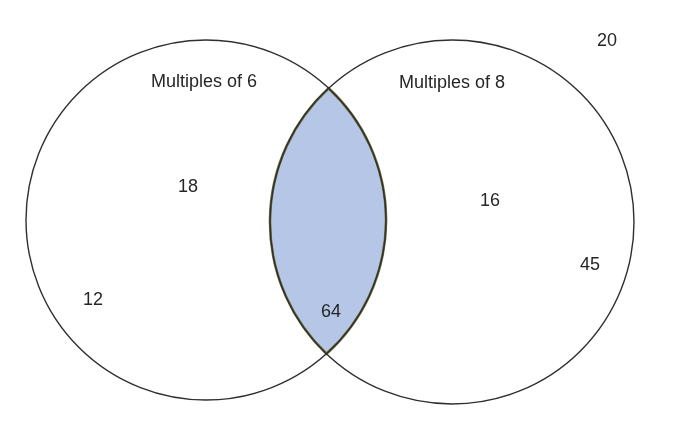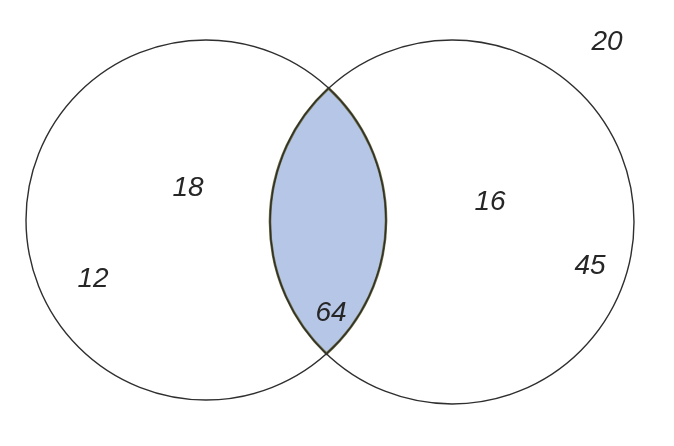--- a/index.html
+++ b/index.html
@@ -24,43 +24,44 @@
     stroke: #6e6e3c;       
     stroke-width: 2.6px;
   }
   .circle {
     fill: none;
     stroke-width: 1.4px;
   }
   .txt {
     position: absolute;
     transform: translate(-50%, -50%);
-    font-size: 28px;
+    font-size: 18px;
     line-height: 1.1;
     color: #262626;
     white-space: nowrap;
-    font-style: italic;
   }
 </style>
 </head>
 <body>
 
 <div class="stage">
 
   <svg class="venn-svg" width="674" height="446" viewBox="0 0 674 446" xmlns="http://www.w3.org/2000/svg">
     <path class="lens" d="M 328.6 88.2 A 180 180 0 0 1 326.5 353.8 A 182 182 0 0 1 328.6 88.2 Z" fill="#b5c6e6"></path>
     <circle class="circle" cx="206" cy="220" r="180" stroke="#2f2f2f"></circle>
     <circle class="circle" cx="452" cy="222" r="182" stroke="#2f2f2f"></circle>
   </svg>
 
+  <span class="txt" style="left:204px; top:82px;">Multiples of 6</span>
 
+  <span class="txt" style="left:452px; top:83px;">Multiples of 8</span>
 
   <span class="txt" style="left:188px; top:187px;">18</span>
 
-  <span class="txt" style="left:93px; top:278px;">12</span>
+  <span class="txt" style="left:93px; top:300px;">12</span>
 
   <span class="txt" style="left:490px; top:201px;">16</span>
 
   <span class="txt" style="left:590px; top:265px;">45</span>
 
   <span class="txt" style="left:331px; top:312px;">64</span>
 
   <span class="txt" style="left:607px; top:41px;">20</span>
 
 </div>

